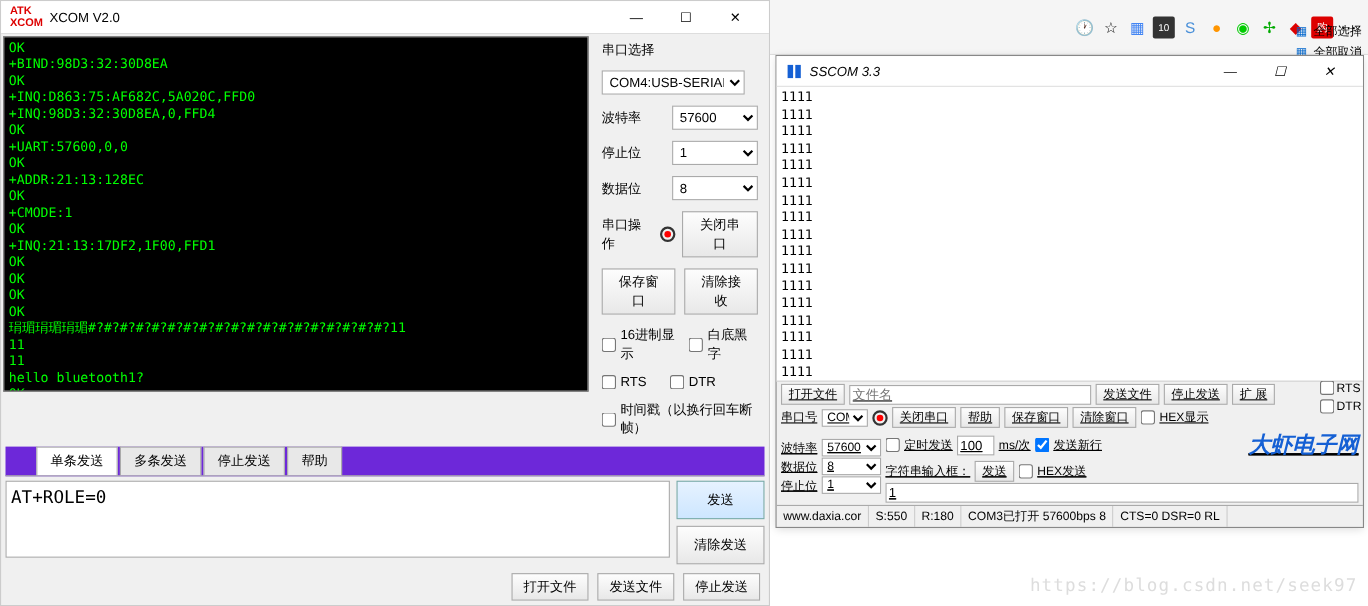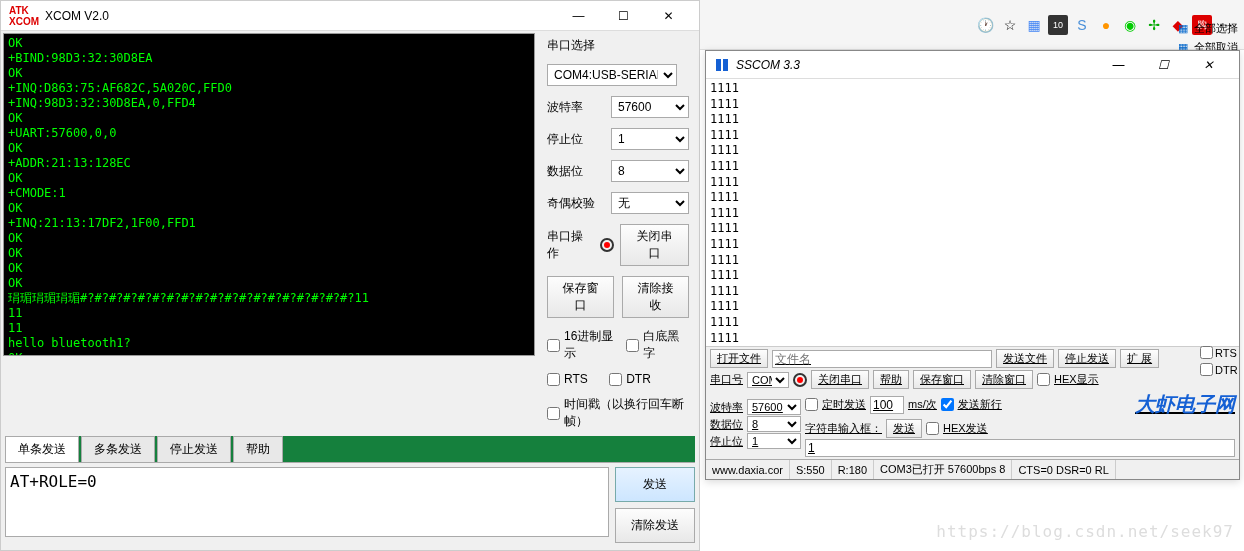--- a/index.html
+++ b/index.html
@@ -31,21 +31,21 @@
 .port-select { width: 130px; }
 .small-select { width: 78px; }
 .op-row { display: flex; align-items: center; gap: 6px; }
 .record-icon { width: 14px; height: 14px; border: 2px solid #333; border-radius: 50%; display: inline-flex; align-items: center; justify-content: center; }
 .record-dot { width: 6px; height: 6px; background: #f00; border-radius: 50%; }
 .btn { padding: 3px 10px; border: 1px solid #aaa; background: linear-gradient(#fdfdfd,#e8e8e8); cursor: pointer; font-size: 12px; }
 .btn-row { display: flex; gap: 8px; }
 .chk-row { display: flex; align-items: center; gap: 4px; }
 .chk-row input { margin: 0; }
 
-.tabs { display: flex; border-bottom: 1px solid #aaa; background: #15803d; margin: 0 4px; }
+.tabs { display: flex; border-bottom: 1px solid #aaa; background: #6d28d9; margin: 0 4px; padding-left: 28px; }
 .tab { padding: 4px 12px; border: 1px solid #aaa; border-bottom: none; background: #e8e8e8; margin-right: 2px; cursor: pointer; }
 .tab.active { background: #fff; }
 
 .send-area { padding: 4px; display: flex; gap: 6px; }
 .send-textarea { flex: 1; height: 70px; border: 1px solid #aaa; padding: 4px; font-family: monospace; font-size: 16px; resize: none; background: #fff; }
 .send-btns { width: 80px; display: flex; flex-direction: column; gap: 6px; justify-content: space-around; }
 .send-btns .btn { padding: 8px 0; text-align: center; }
 .send-btns .btn.primary { background: linear-gradient(#e6f2ff,#cde6ff); border-color: #7aa; }
 
 .bottom-controls { padding: 4px 8px; display: flex; flex-direction: column; gap: 6px; }
@@ -143,24 +143,20 @@
           <label>波特率</label>
           <select class="small-select"><option>57600</option></select>
         </div>
       <div class="combo-row">
           <label>停止位</label>
           <select class="small-select"><option>1</option></select>
         </div>
       <div class="combo-row">
           <label>数据位</label>
           <select class="small-select"><option>8</option></select>
-        </div>
-      <div class="combo-row">
-          <label>奇偶校验</label>
-          <select class="small-select"><option>无</option></select>
         </div>
       <div class="op-row">
           <label>串口操作</label>
         <span class="record-icon">
             <span class="record-dot"></span>
           </span>
         <button class="btn">关闭串口</button>
       </div>
       <div class="btn-row">
         <button class="btn">保存窗口</button>

